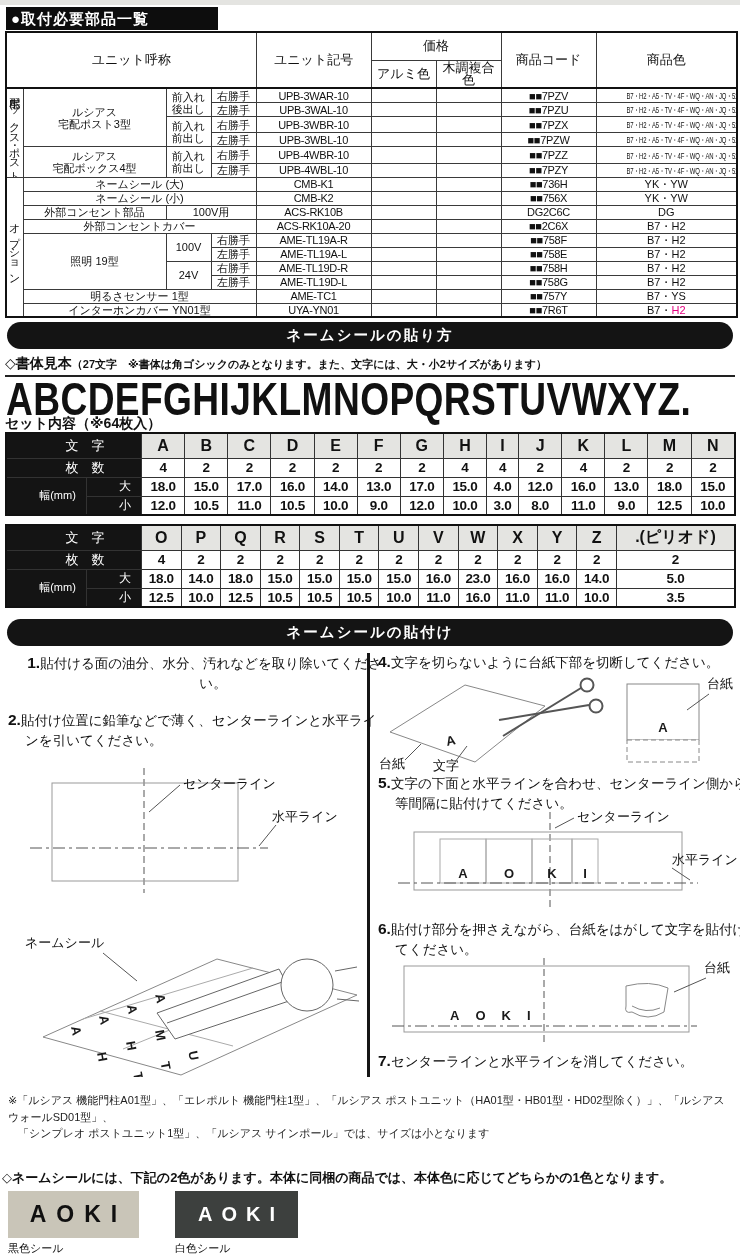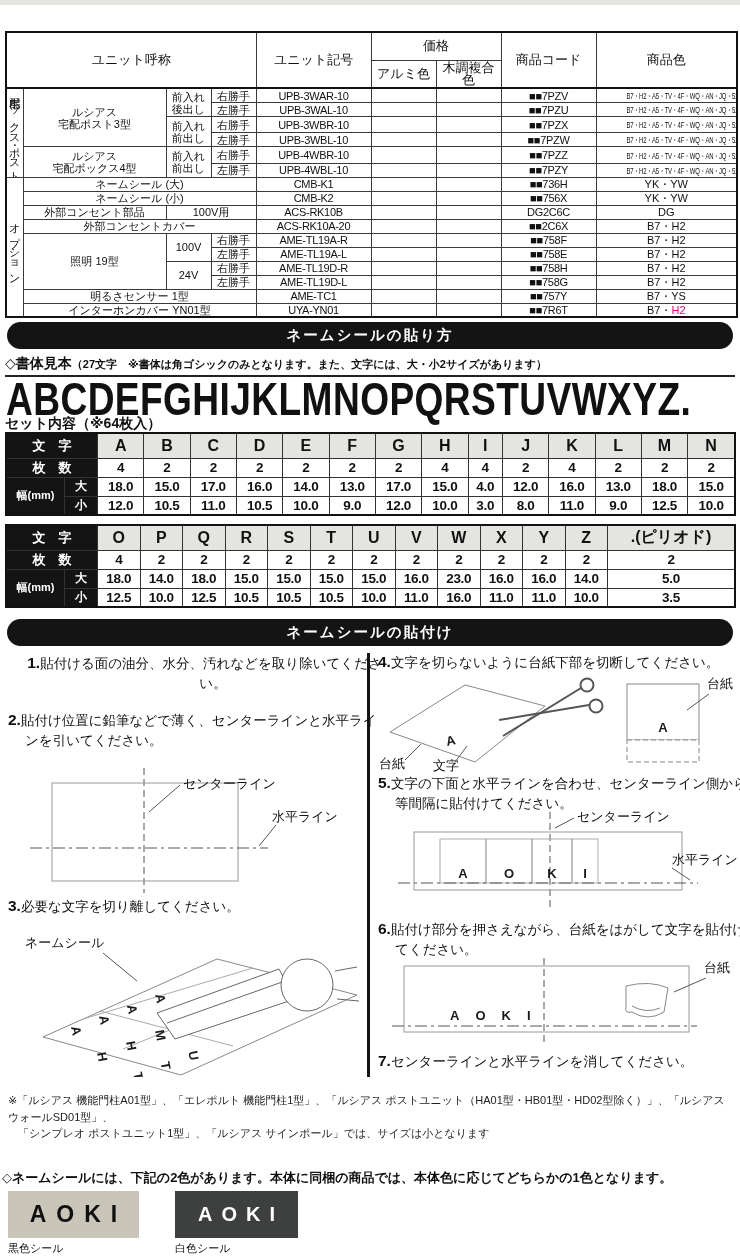--- a/index.html
+++ b/index.html
@@ -39,21 +39,21 @@
   .typeface-head{top:354px;} .set-head{top:414px;}
   .h-bold{font-weight:bold;font-size:14px;}
   .h-note{font-size:11px;font-weight:bold;}
   .alphabet{position:absolute;left:6px;top:375px;font-size:47px;font-weight:bold;letter-spacing:0.5px;
             transform:scaleX(0.79);transform-origin:left top;white-space:nowrap;line-height:1;}
 
   
   .set{position:absolute;left:5px;width:731px;border-collapse:collapse;border:2px solid #111;table-layout:auto;}
   #set1{top:432px;} #set2{top:524px;}
   .set th,.set td{border:1px solid #333;text-align:center;padding:0 1px;overflow:hidden;}
-  .set th{background:#141414;color:#fff;font-weight:bold;}
+  .set th{background:#141414;color:#fff;font-weight:normal;padding-left:23px;}
   .set .letters{height:25px;}
   .set .letters td{background:#e4e4e1;font-weight:bold;font-size:16px;}
   .set .counts,.set .larger,.set .smaller{height:19px;}
   .set .counts td,.set .larger td,.set .smaller td{font-weight:bold;font-size:13.5px;letter-spacing:-0.3px;}
   .lblc{width:88px;font-size:13px;}
   .wlbl{width:55px;font-size:11px;}
   .sub{width:30px;font-size:12px;}
 
   
   .divider{position:absolute;left:367px;top:653px;width:3px;height:424px;background:#151515;}
@@ -84,20 +84,21 @@
            line-height:47px;text-indent:9px;}
   .swlabel{position:absolute;top:1241px;font-size:11px;}
   .swl1{left:8px;text-align:right;} .swl2{left:175px;}
 </style>
 </head>
 <body>
 
 <div class="page">
   <div class="topstrip"></div>
 
+  <div class="title-box">●取付必要部品一覧</div>
 
   <table class="parts">
     <colgroup>
       <col style="width:17px">
         <col style="width:143px">
         <col style="width:45px">
         <col style="width:45px">
       <col style="width:115px">
         <col style="width:65px">
         <col style="width:65px">
@@ -417,21 +418,20 @@
           <td>3.5</td>
         </tr>
   </tbody>
     </table>
 
   <div class="banner b2">ネームシールの貼付け</div>
   <div class="divider"></div>
 
   <div class="step st1"><span class="n">1.</span><span>貼付ける面の油分、水分、汚れなどを取り除いてください。</span></div>
   <div class="step st2"><span class="n">2.</span><span>貼付け位置に鉛筆などで薄く、センターラインと水平ラインを引いてください。</span></div>
-  <div class="step st3"><span class="n">3.</span><span>必要な文字を切り離してください。</span></div>
   <div class="step st4"><span class="n">4.</span><span>文字を切らないように台紙下部を切断してください。</span></div>
   <div class="step st5"><span class="n">5.</span><span>文字の下面と水平ラインを合わせ、センターライン側から等間隔に貼付けてください。</span></div>
   <div class="step st6"><span class="n">6.</span><span>貼付け部分を押さえながら、台紙をはがして文字を貼付けてください。</span></div>
   <div class="step st7"><span class="n">7.</span><span>センターラインと水平ラインを消してください。</span></div>
 
   <svg id="d2" class="diag" width="332" height="135">
     <line x1="122" y1="8" x2="122" y2="133" stroke="#555" stroke-dasharray="7 4"></line>
     <rect x="30" y="23" width="186" height="98" fill="none" stroke="#999"></rect>
     <line x1="8" y1="88" x2="246" y2="88" stroke="#555" stroke-dasharray="12 4 3 4"></line>
     <line x1="127" y1="52" x2="158" y2="25" stroke="#555"></line>

